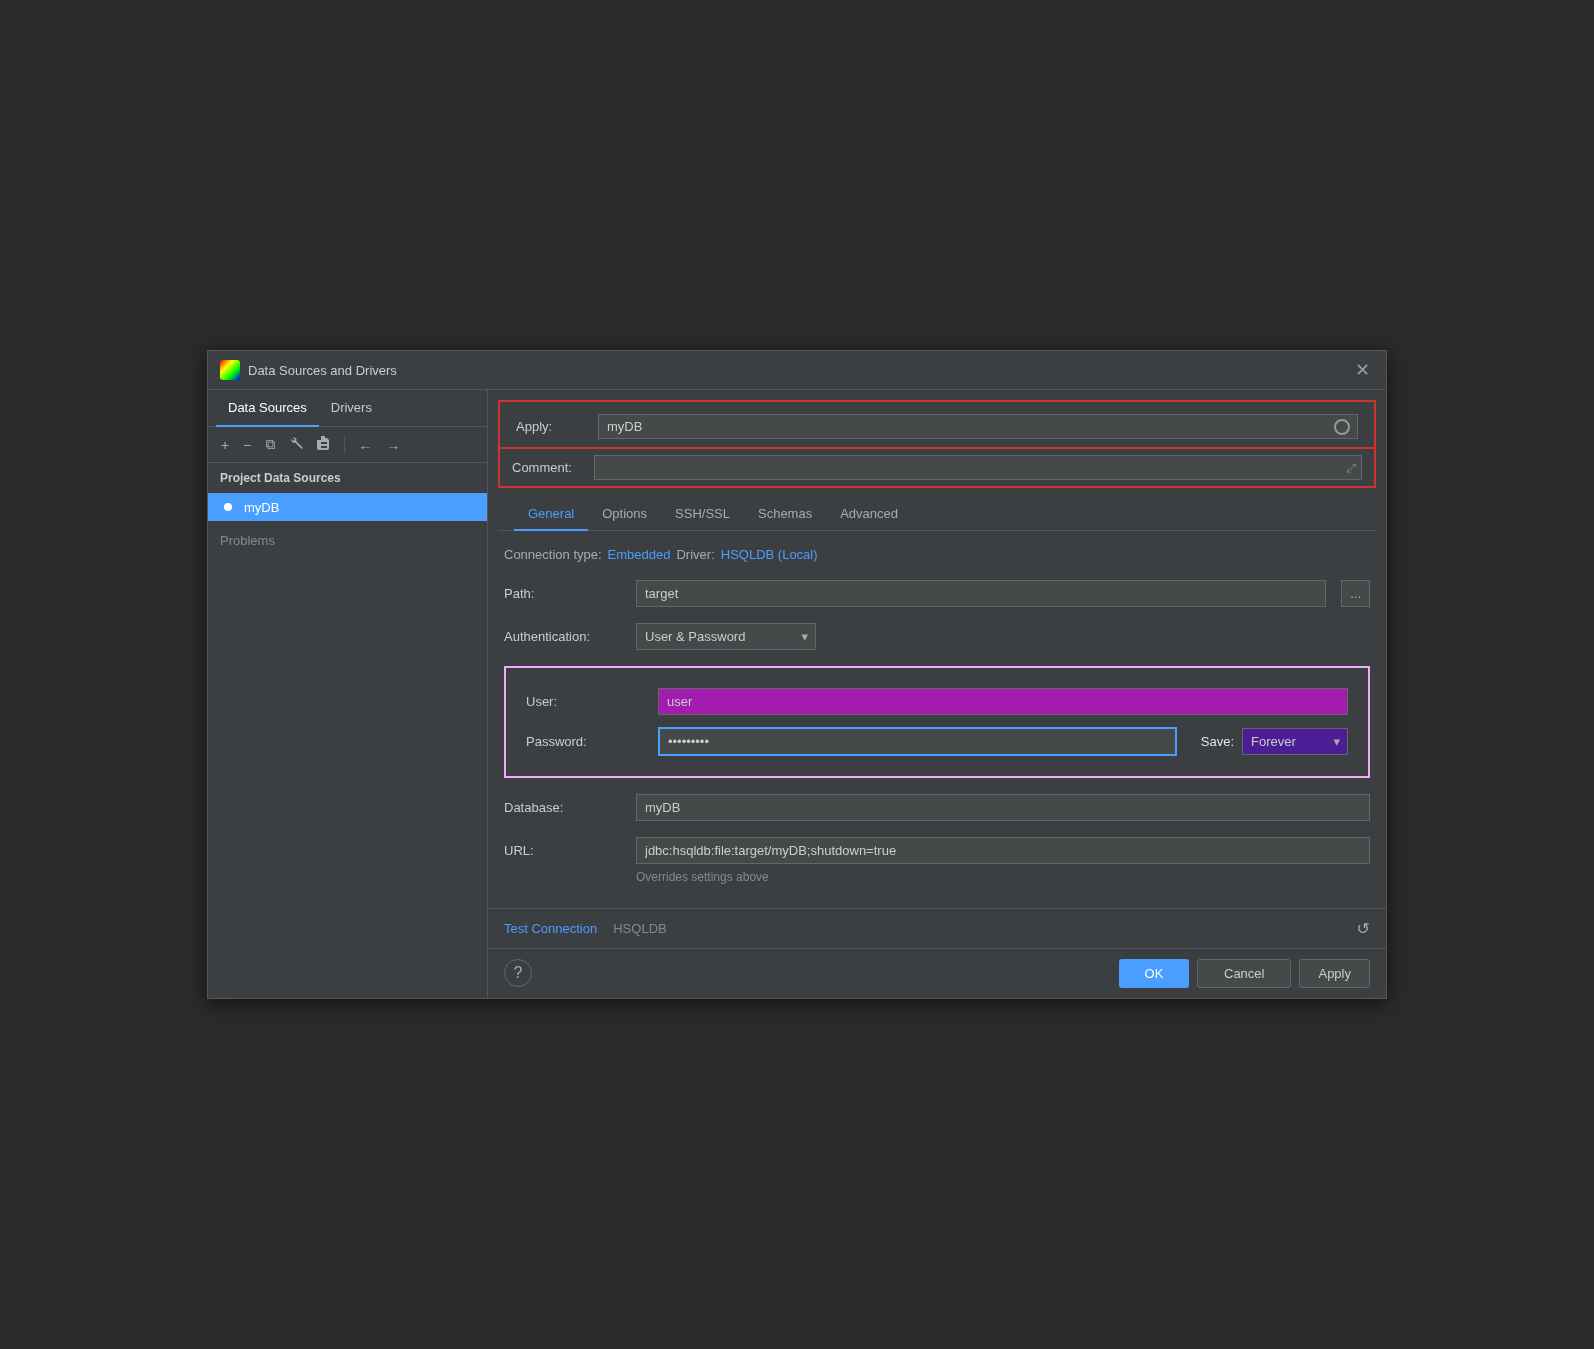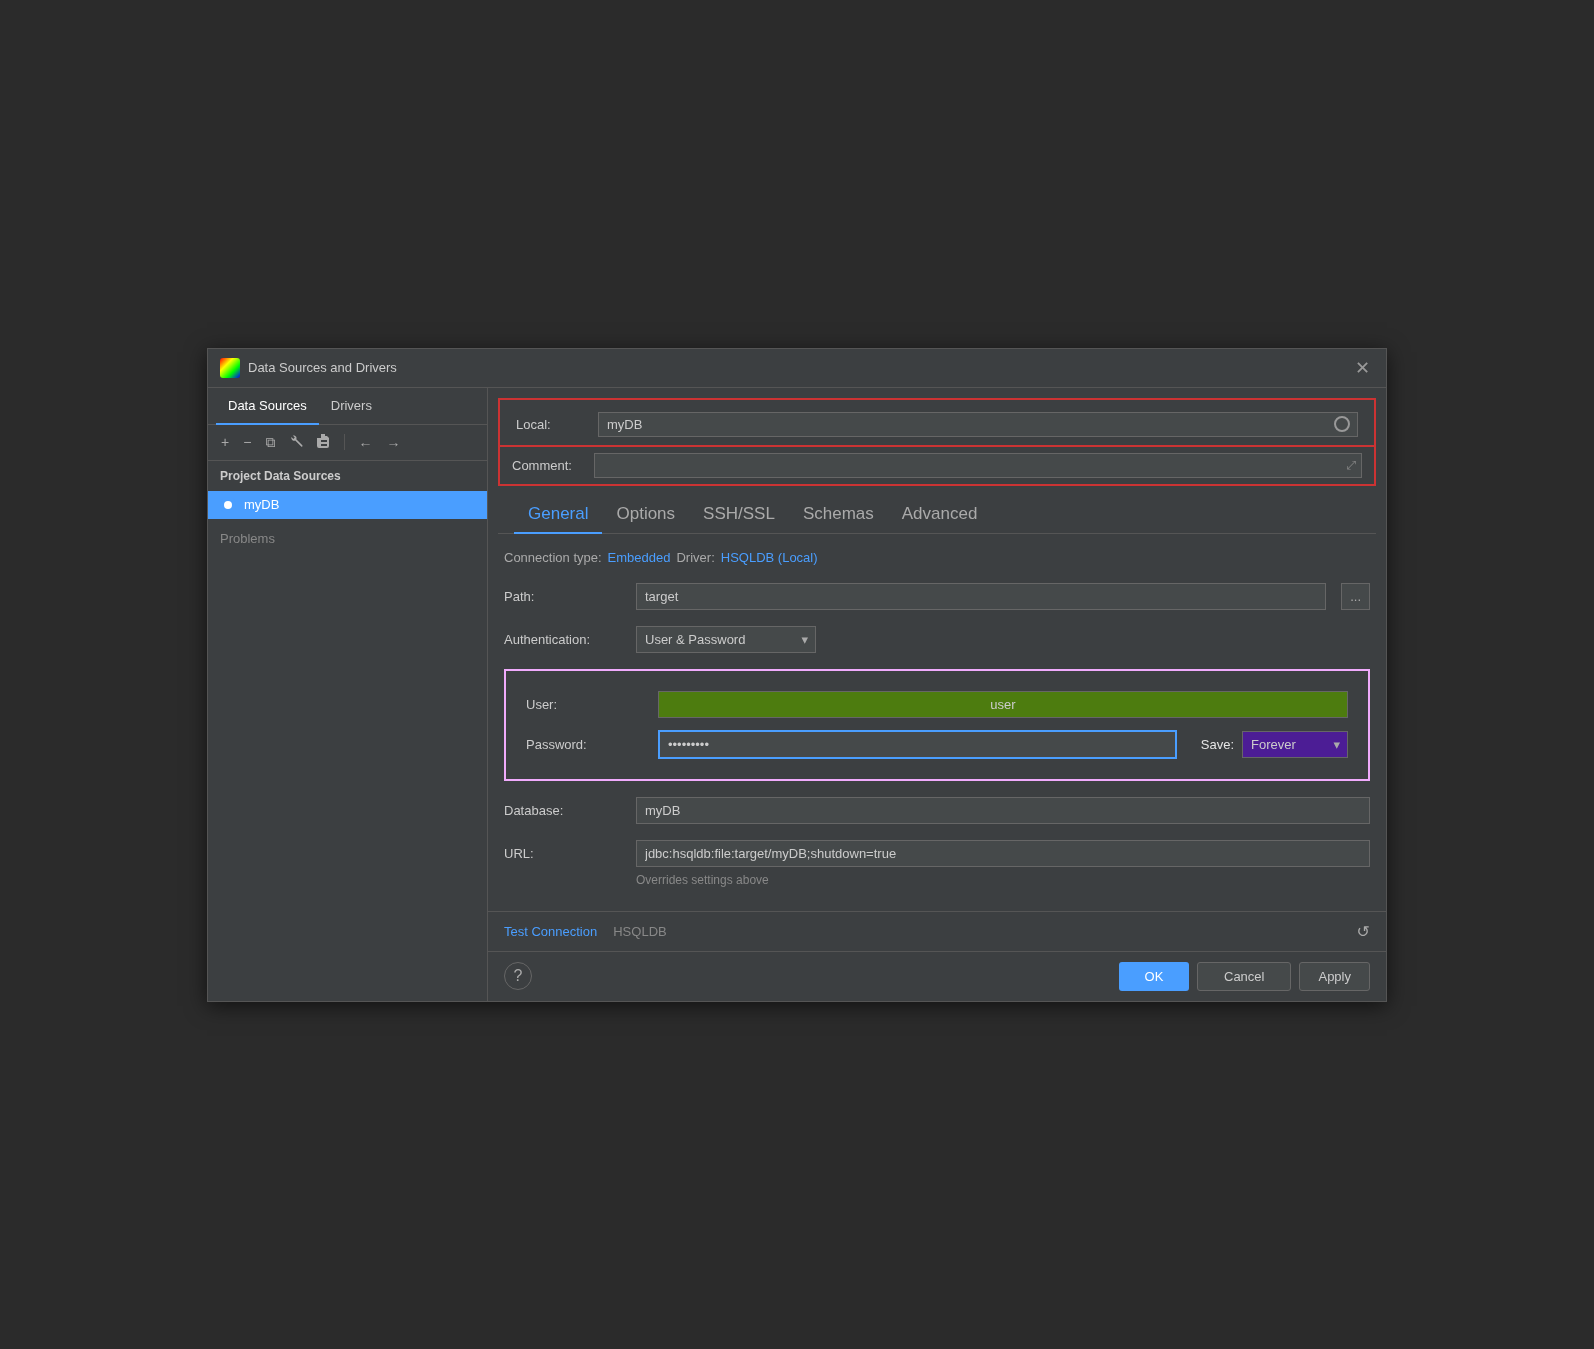--- a/index.html
+++ b/index.html
@@ -227,21 +227,21 @@
     .tabs-row {
       display: flex;
       padding: 0 16px;
       border-bottom: 1px solid #555;
       margin: 0 10px;
     }
     .tab {
       padding: 8px 14px;
       cursor: pointer;
       color: #aaa;
-      font-size: 17px;
+      font-size: 13px;
       border-bottom: 2px solid transparent;
       margin-bottom: -1px;
     }
     .tab.active {
       color: #4a9eff;
       border-bottom: 2px solid #4a9eff;
     }
     .content-area {
       padding: 16px 16px;
       flex: 1;
@@ -341,28 +341,27 @@
       margin-bottom: 12px;
       gap: 12px;
     }
     .password-row {
       display: flex;
       align-items: center;
       gap: 12px;
     }
     .user-input {
       flex: 1;
-      background: #4d7c0f;
+      background: #a21caf;
       border: 1px solid #666;
       color: #ccc;
       padding: 5px 8px;
       font-size: 13px;
       outline: none;
       position: relative;
-      text-align: center;
     }
     .password-input {
       flex: 1;
       background: #45494a;
       border: 2px solid #4a9eff;
       color: #ccc;
       padding: 5px 8px;
       font-size: 13px;
       outline: none;
     }
@@ -524,21 +523,21 @@
         <span class="sidebar-item-label">myDB</span>
       </div>
       <div class="problems-section">
         <span>Problems</span>
       </div>
     </div>
 
     <div class="main-panel">
 
       <div class="name-row">
-        <label class="field-label">Local:</label>
+        <label class="field-label">Apply:</label>
         <div class="name-input-wrapper">
           <input type="text" class="field-input" value="myDB" style="">
           <div class="name-indicator"></div>
         </div>
       </div>
 
       <div class="comment-row">
         <label class="field-label">Comment:</label>
         <div class="comment-input-wrapper">
           <input type="text" class="field-input" value="" style="">

